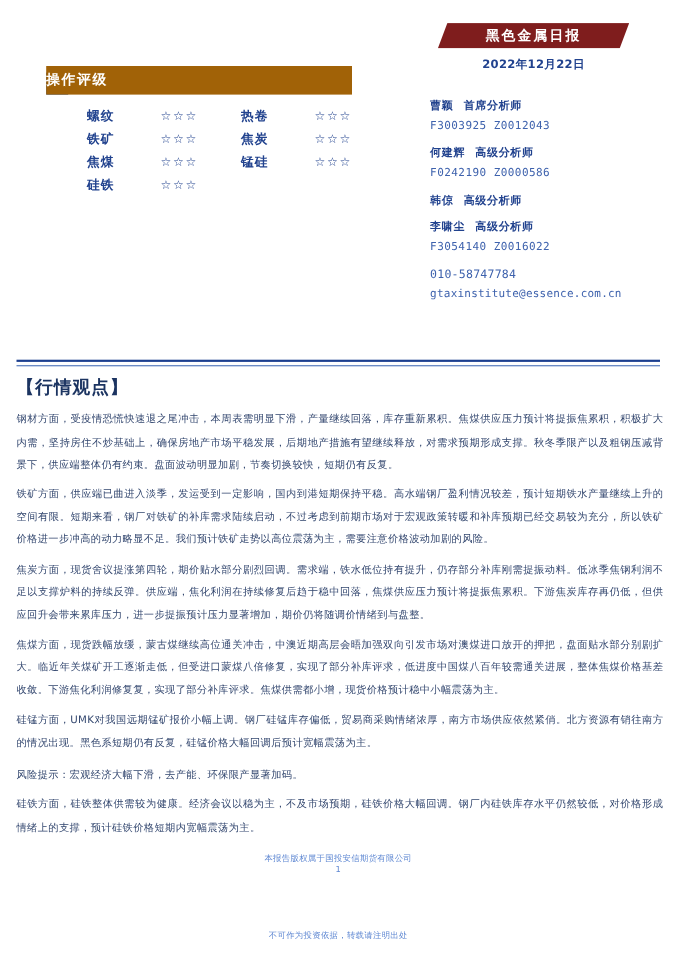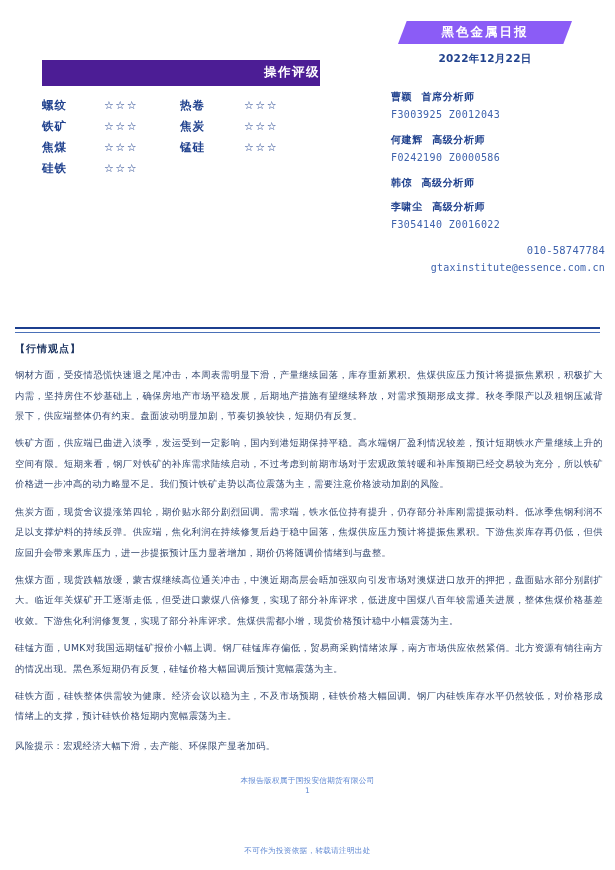--- a/index.html
+++ b/index.html
@@ -85,35 +85,36 @@
     margin-top: 2px;
   }
 
   
   .rating-box {
     position: absolute;
     left: 42px; top: 60px;
     width: 278px;
   }
   .rating-title {
-    background: #4c1d95;
+    background: #a16207;
     color: #ffffff;
     font-size: 12.5px;
     font-weight: bold;
-    text-align: right;
+    text-align: left;
     padding: 4px 0 5px 0;
     letter-spacing: 1.5px;
   }
   .rating-grid {
     margin-top: 9px;
   }
   .rating-row {
     display: flex;
     align-items: center;
     height: 21px;
+    text-align: right;
   }
   .rating-cell {
     display: flex;
     align-items: center;
   }
   .rc-name {
     width: 62px;
     font-size: 11.5px;
     font-weight: bold;
     color: #21428e;
@@ -130,21 +131,21 @@
   
   .banner-wrap {
     position: absolute;
     left: 398px; top: 21px;
     width: 174px;
     height: 23px;
   }
   .banner {
     width: 100%;
     height: 100%;
-    background: #8b5cf6;
+    background: #7f1d1d;
     -webkit-clip-path: polygon(5% 0, 100% 0, 95% 100%, 0 100%);
     clip-path: polygon(5% 0, 100% 0, 95% 100%, 0 100%);
     display: flex;
     align-items: center;
     justify-content: center;
   }
   .banner-text {
     font-size: 12.5px;
     font-weight: bold;
     color: #ffffff;
@@ -184,42 +185,41 @@
     letter-spacing: 0.4px;
     line-height: 19px;
     font-family: "DejaVu Sans Mono", "Liberation Mono", monospace;
   }
   .contact-phone, .contact-email {
     font-size: 10.5px;
     color: #3e62ad;
     letter-spacing: 0.2px;
     font-family: "DejaVu Sans Mono", "Liberation Mono", monospace;
     line-height: 17px;
-    text-align: right;
   }
   .contact-email { font-size: 10px; }
 
   
   .divider {
     position: absolute;
     left: 15px; top: 327px;
     width: 585px;
     height: 3px;
     border-top: 2px solid #1c3f8f;
     border-bottom: 1px solid #4a70b8;
   }
 
   
   .content {
     position: absolute;
     left: 15px; top: 342px;
     width: 588px;
   }
   .section-head {
-    font-size: 10px;
+    font-size: 16px;
     font-weight: bold;
     color: #1c3461;
     letter-spacing: 1px;
     margin-bottom: 9px;
   }
   .para {
     font-size: 9.3px;
     line-height: 20.6px;
     color: #33476f;
     text-align: justify;
@@ -370,22 +370,22 @@
   <div class="divider"></div>
 
   <div class="content">
     <div class="section-head">【行情观点】</div>
 
     <p class="para">钢材方面，受疫情恐慌快速退之尾冲击，本周表需明显下滑，产量继续回落，库存重新累积。焦煤供应压力预计将提振焦累积，积极扩大内需，坚持房住不炒基础上，确保房地产市场平稳发展，后期地产措施有望继续释放，对需求预期形成支撑。秋冬季限产以及粗钢压减背景下，供应端整体仍有约束。盘面波动明显加剧，节奏切换较快，短期仍有反复。</p>
     <p class="para">铁矿方面，供应端已曲进入淡季，发运受到一定影响，国内到港短期保持平稳。高水端钢厂盈利情况较差，预计短期铁水产量继续上升的空间有限。短期来看，钢厂对铁矿的补库需求陆续启动，不过考虑到前期市场对于宏观政策转暖和补库预期已经交易较为充分，所以铁矿价格进一步冲高的动力略显不足。我们预计铁矿走势以高位震荡为主，需要注意价格波动加剧的风险。</p>
     <p class="para">焦炭方面，现货舍议提涨第四轮，期价贴水部分剧烈回调。需求端，铁水低位持有提升，仍存部分补库刚需提振动料。低冰季焦钢利润不足以支撑炉料的持续反弹。供应端，焦化利润在持续修复后趋于稳中回落，焦煤供应压力预计将提振焦累积。下游焦炭库存再仍低，但供应回升会带来累库压力，进一步提振预计压力显著增加，期价仍将随调价情绪到与盘整。</p>
     <p class="para">焦煤方面，现货跌幅放缓，蒙古煤继续高位通关冲击，中澳近期高层会晤加强双向引发市场对澳煤进口放开的押把，盘面贴水部分别剧扩大。临近年关煤矿开工逐渐走低，但受进口蒙煤八倍修复，实现了部分补库评求，低进度中国煤八百年较需通关进展，整体焦煤价格基差收敛。下游焦化利润修复复，实现了部分补库评求。焦煤供需都小增，现货价格预计稳中小幅震荡为主。</p>
     <p class="para">硅锰方面，UMK对我国远期锰矿报价小幅上调。钢厂硅锰库存偏低，贸易商采购情绪浓厚，南方市场供应依然紧俏。北方资源有销往南方的情况出现。黑色系短期仍有反复，硅锰价格大幅回调后预计宽幅震荡为主。</p>
+    <p class="para risk">风险提示：宏观经济大幅下滑，去产能、环保限产显著加码。</p>
     <p class="para">硅铁方面，硅铁整体供需较为健康。经济会议以稳为主，不及市场预期，硅铁价格大幅回调。钢厂内硅铁库存水平仍然较低，对价格形成情绪上的支撑，预计硅铁价格短期内宽幅震荡为主。</p>
-    <p class="para risk">风险提示：宏观经济大幅下滑，去产能、环保限产显著加码。</p>
   </div>
 
   <div class="footer">
     <div class="footer-left">本报告版权属于国投安信期货有限公司</div>
     <div class="footer-center">1</div>
     <div class="footer-right">不可作为投资依据，转载请注明出处</div>
   </div>
 
 </div>
 

